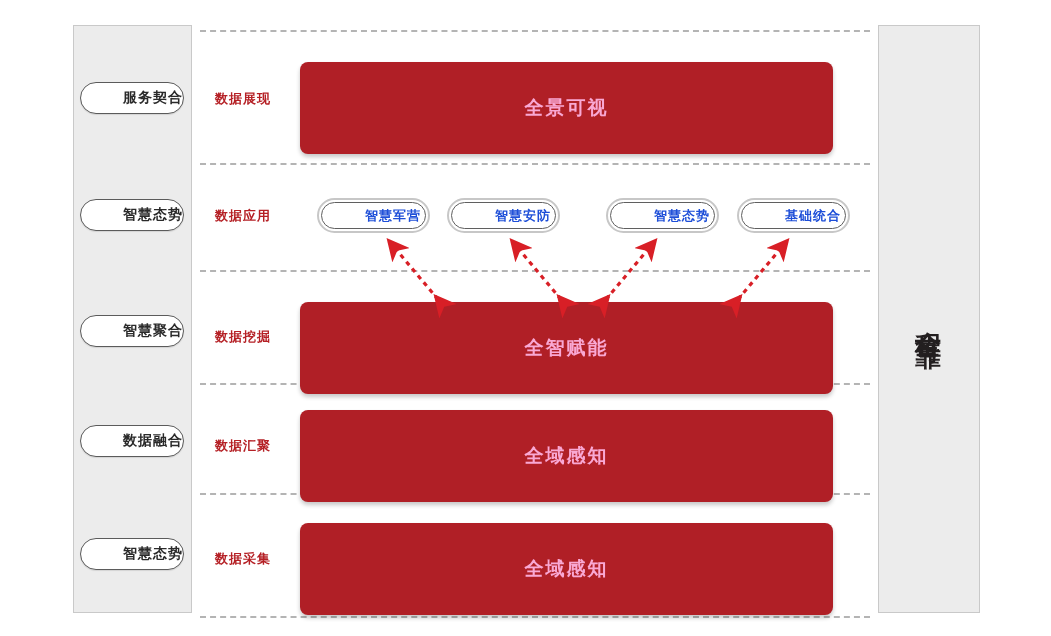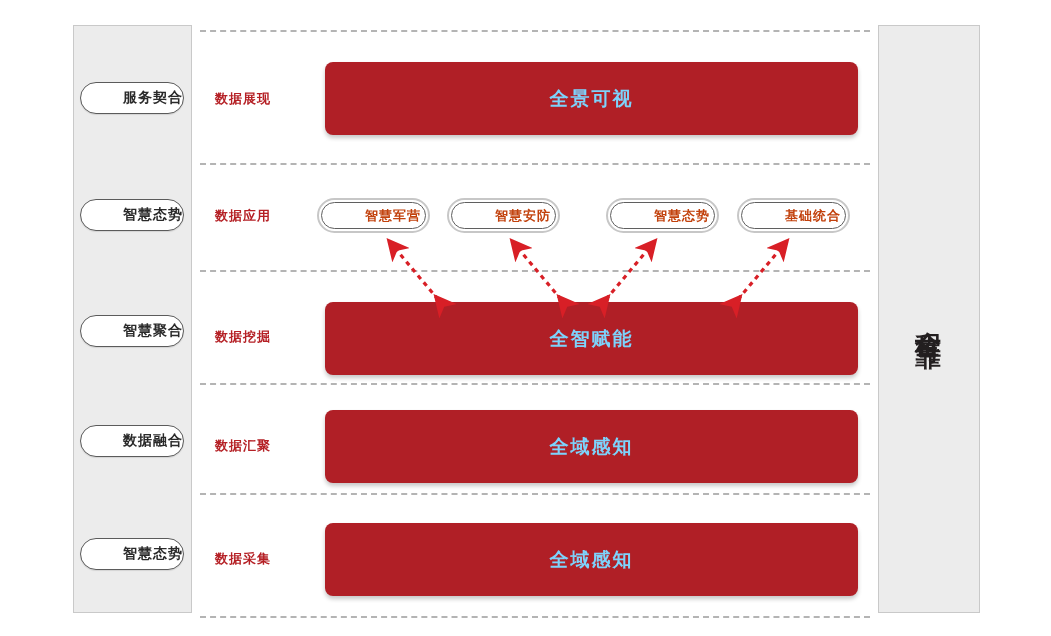--- a/index.html
+++ b/index.html
@@ -81,30 +81,30 @@
     font-size:13px;
     font-weight:700;
     color:#b52025;
     letter-spacing:1px;
     white-space:nowrap;
   }
 
   
   .red-bar{
     position:absolute;
-    left:325px;
+    left:300px;
     width:533px;
-    height:73px;
+    height:92px;
     background:#b01f26;
     border-radius:8px;
     box-shadow:0 3px 4px rgba(0,0,0,.22);
     display:flex;
     align-items:center;
     justify-content:center;
-    color:#7dd3fc;
+    color:#f9a8d4;
     font-size:19px;
     font-weight:700;
     letter-spacing:2px;
   }
 
   
   .app-pill{
     position:absolute;
     top:198px;
     width:113px;
@@ -119,21 +119,21 @@
     width:100%;
     height:100%;
     border:1px solid #5f5f5f;
     border-radius:14px;
     box-sizing:border-box;
     display:flex;
     align-items:center;
     justify-content:center;
     font-size:13px;
     font-weight:700;
-    color:#c2410c;
+    color:#1d4ed8;
     letter-spacing:1px;
     white-space:nowrap;
     padding-left:39px;
   }
 
   
   #arrow-layer{
     position:absolute;
     left:0; top:0;
     width:1051px; height:636px;

